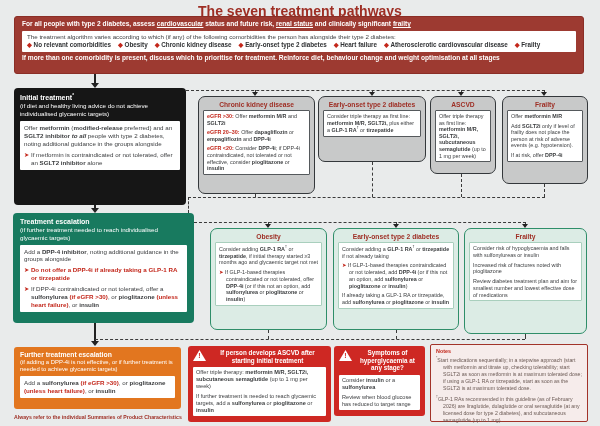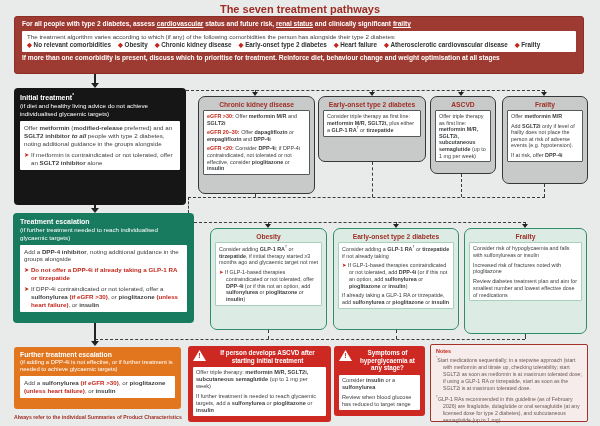--- a/index.html
+++ b/index.html
@@ -7,21 +7,21 @@
   .abs{position:absolute;}
   .b{font-weight:700;}
   .i{font-style:italic;}
   .u{text-decoration:underline;}
   .r{color:#c3271b;}
   .sup{vertical-align:super;font-size:0.65em;}
   .p{margin:0 0 3px 0;}
   .p:last-child{margin-bottom:0;}
   .hang{padding-left:7px;text-indent:-7px;}
   
-  .page-title{left:0;top:3px;width:600px;text-align:center;font-size:11px;font-weight:700;color:#9e2e24;}
+  .page-title{left:0;top:3px;width:600px;text-align:center;font-size:14px;font-weight:700;color:#9e2e24;}
   
   .banner{left:14px;top:16px;width:570px;height:58px;background:#9d3a31;border:1px solid #8a2e26;border-radius:3px;box-sizing:border-box;padding:3px 7px;color:#fff;}
   .banner-line{font-size:6.6px;font-weight:700;line-height:1.35;}
   .comorb-box{background:#fff;color:#3b3d3f;margin:2px 0;padding:2px 5px;border-radius:1px;}
   .comorb-intro{font-size:6.2px;line-height:1.35;}
   .comorb-list{font-size:6.3px;font-weight:700;line-height:1.4;color:#2f3133;}
   
   .stem{width:2px;background:#222;}
   .ah{width:0;height:0;border-left:4px solid transparent;border-right:4px solid transparent;border-top:5px solid #222;}
   .ahs{width:0;height:0;border-left:3px solid transparent;border-right:3px solid transparent;border-top:4px solid #222;}

